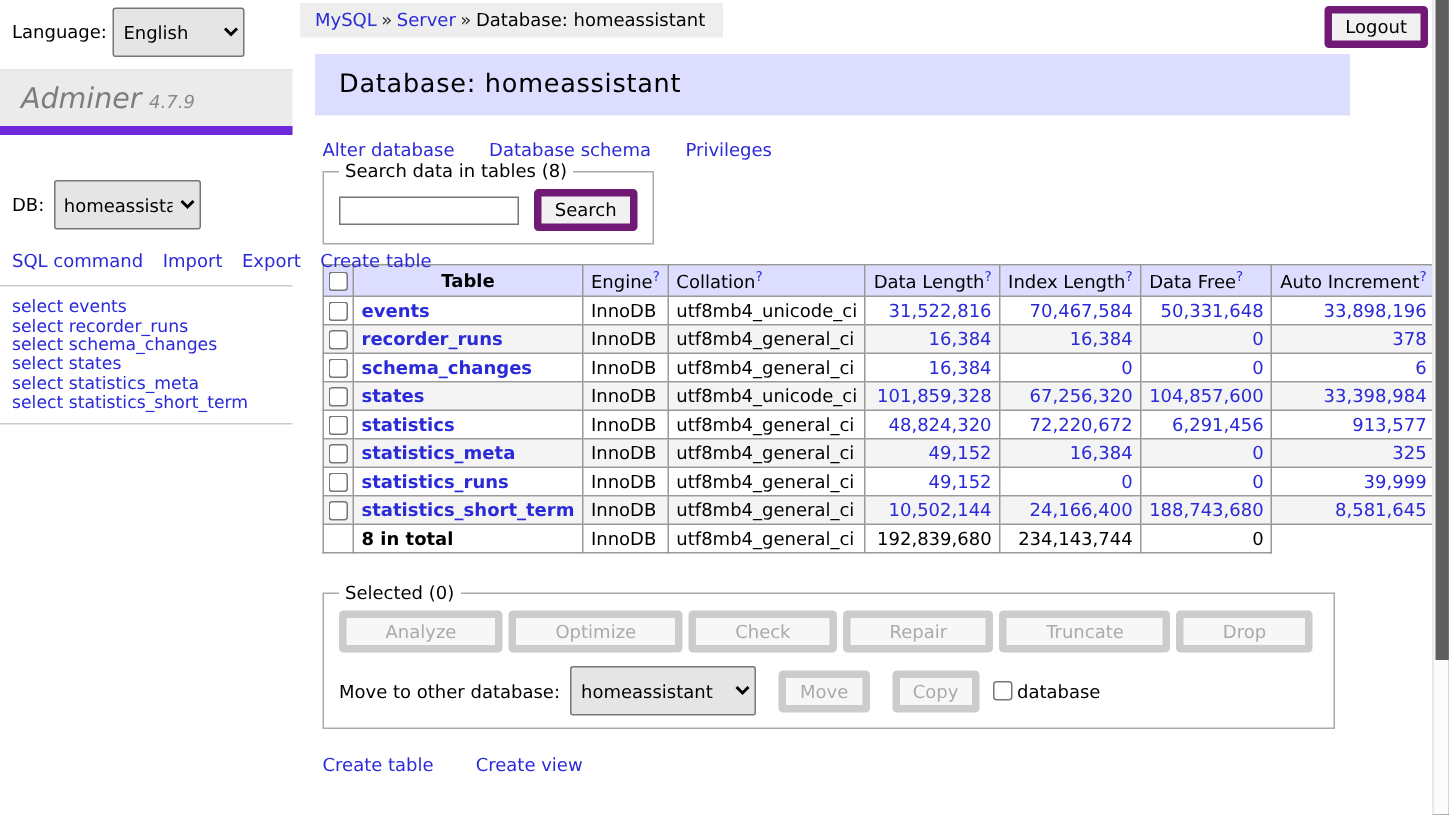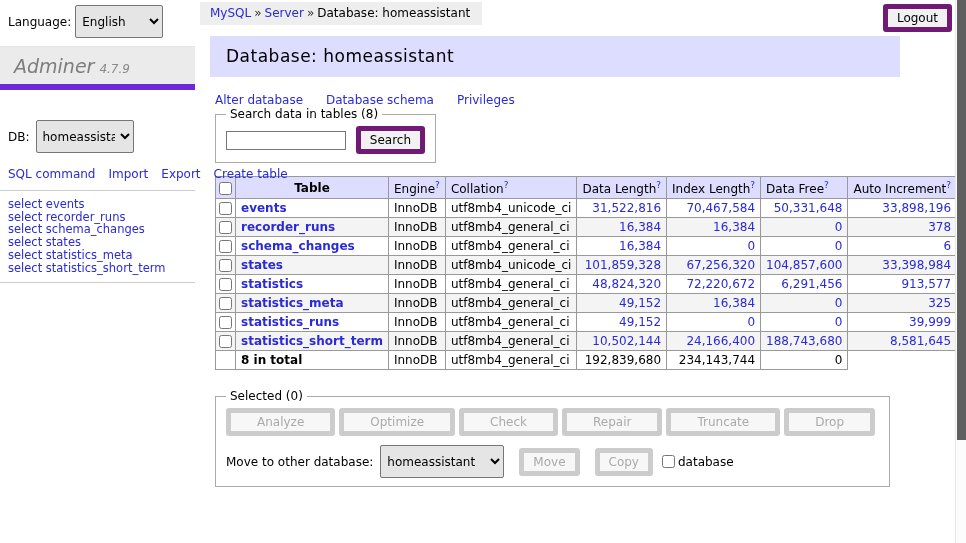--- a/index.html
+++ b/index.html
@@ -320,20 +320,23 @@
         <select><option>homeassistant</option></select>
         <button disabled="">Move</button>
         <button disabled="">Copy</button>
         <label class="ow">
             <input type="checkbox" style="">
             <span>database</span>
           </label>
       </div>
     </fieldset>
 
+    <div class="create-links">
+      <a>Create table</a><a>Create view</a>
+    </div>
 
     
     
 
     
   </div>
 </div>
 
 <button id="logout-btn">Logout</button>
 

